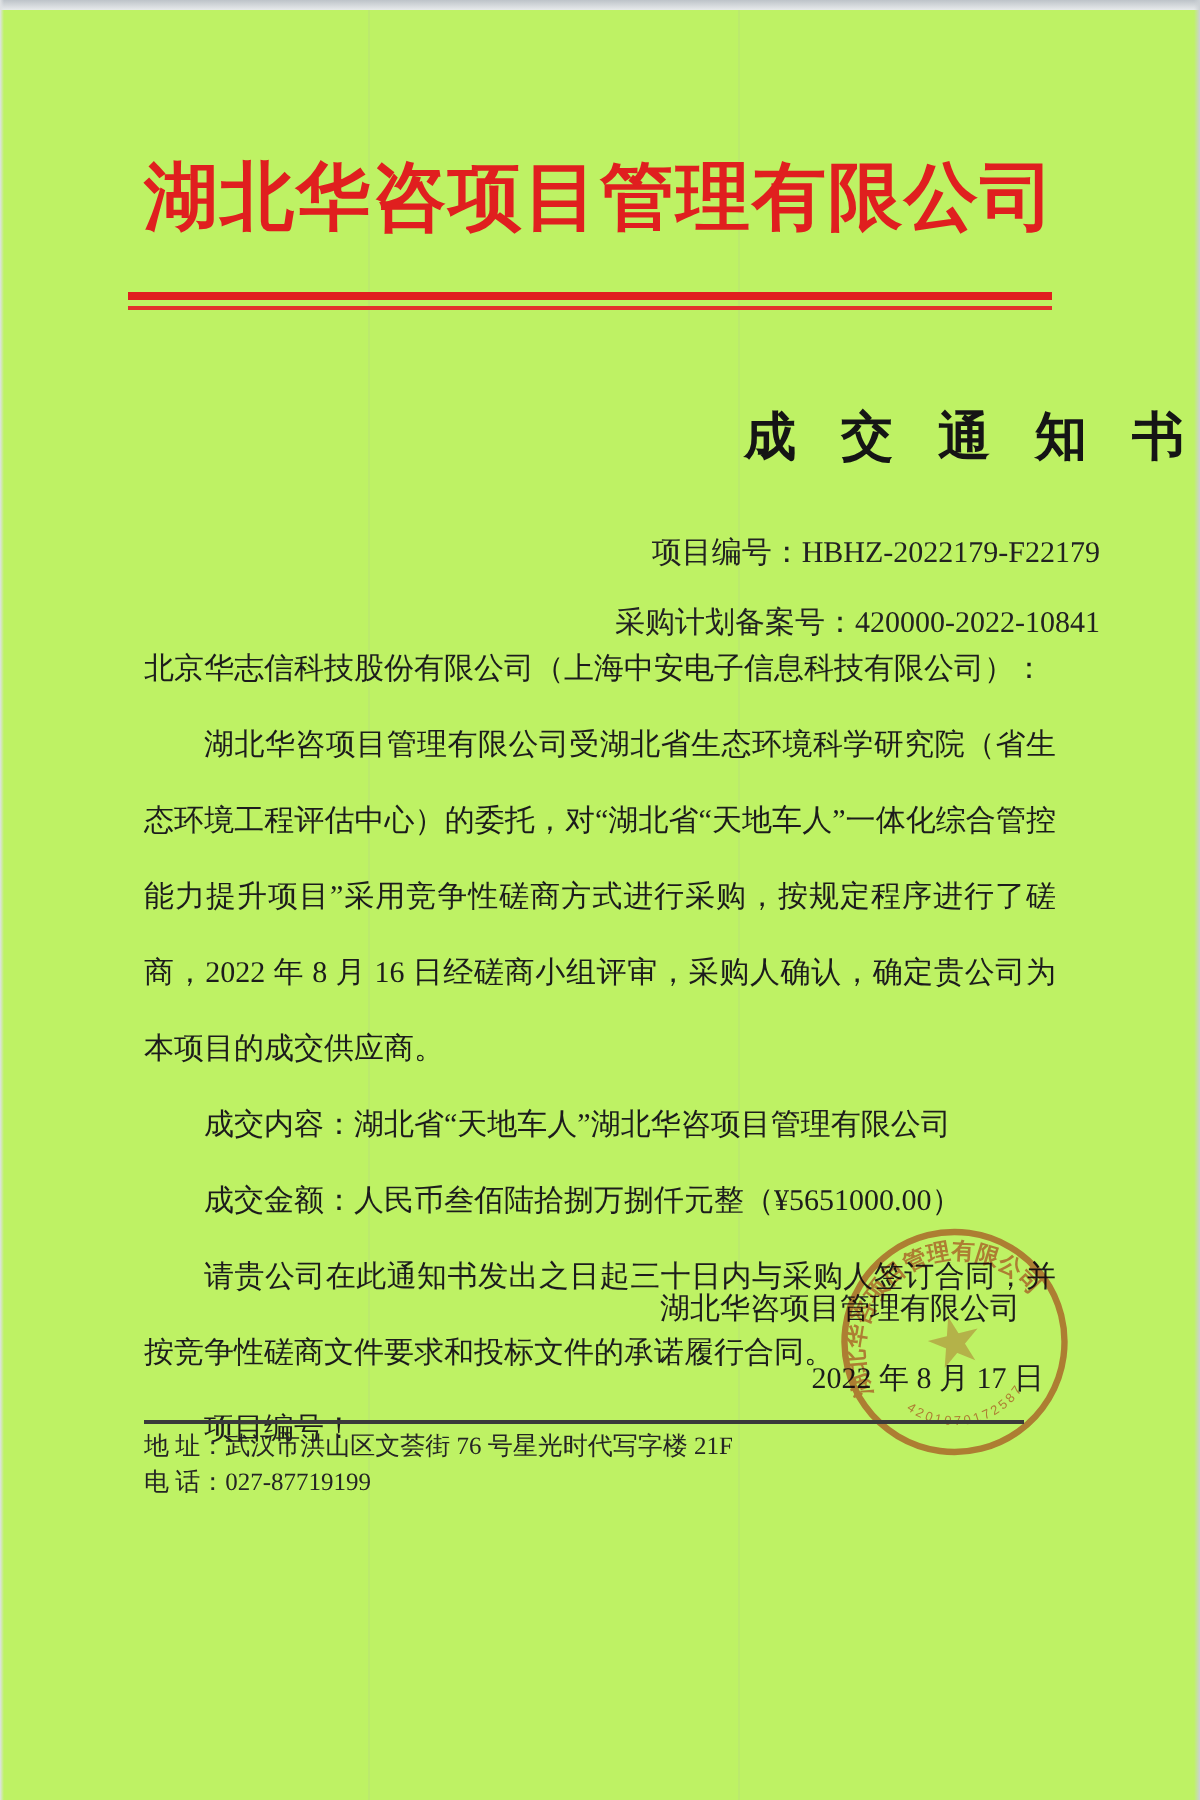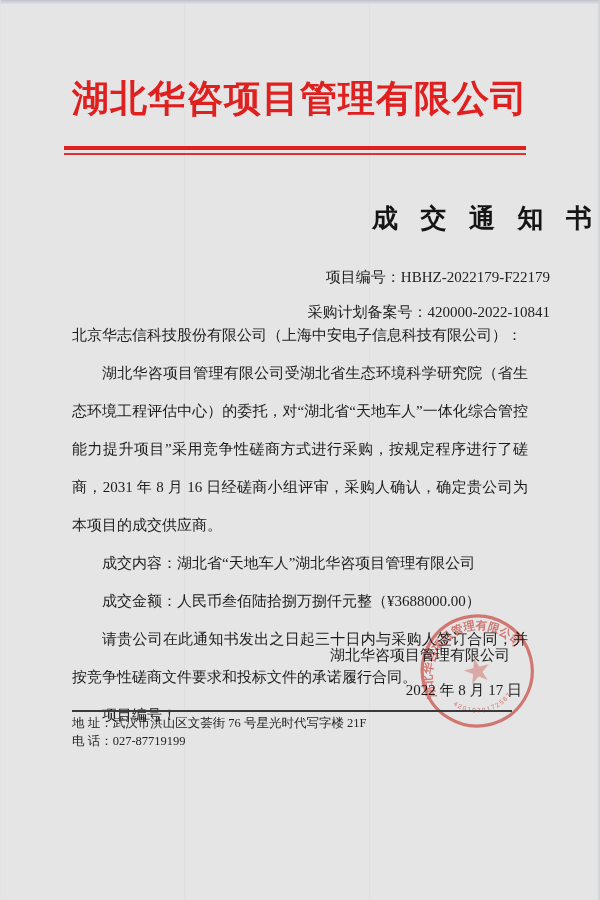--- a/index.html
+++ b/index.html
@@ -1,19 +1,19 @@
 <!DOCTYPE html>
 <html><head>
 <meta charset="utf-8">
 <style>
   * { margin:0; padding:0; box-sizing:border-box; }
   html,body { width:600px; height:900px; background:#ffffff; }
   body { font-family:"Liberation Serif","DejaVu Serif",serif; color:#1c1c1c; }
   .page {
-    position:relative; width:600px; height:900px; background:#e5e5e5; overflow:hidden;
+    position:relative; width:600px; height:900px; background:#bef264; overflow:hidden;
   }
   
   .scan-edge-top   { position:absolute; top:0; left:0; right:0; height:5px;
                      background:linear-gradient(#bdc3c9,#e7eaec); }
   .scan-edge-right { position:absolute; top:0; right:0; bottom:0; width:3px;
                      background:linear-gradient(to left,#ccd1d5,rgba(255,255,255,0)); }
   .scan-edge-left  { position:absolute; top:0; left:0; bottom:0; width:2px;
                      background:linear-gradient(to right,#dfe2e5,rgba(255,255,255,0)); }
   .fold-line { position:absolute; top:5px; bottom:0; width:1px; background:rgba(170,178,185,0.12); }
   .fold-a { left:184px; } .fold-b { left:369px; }
@@ -78,23 +78,23 @@
 
   <div class="doc-title">成 交 通 知 书</div>
 
   <div class="meta">
     <div><span>项目编号：</span><span>HBHZ-2022179-F22179</span></div>
     <div><span>采购计划备案号：</span><span>420000-2022-10841</span></div>
   </div>
 
   <div class="body-text">
     <p>北京华志信科技股份有限公司（上海中安电子信息科技有限公司）：</p>
-    <p class="indent">湖北华咨项目管理有限公司受湖北省生态环境科学研究院（省生态环境工程评估中心）的委托，对“湖北省“天地车人”一体化综合管控能力提升项目”采用竞争性磋商方式进行采购，按规定程序进行了磋商，2031 年 8 月 16 日经磋商小组评审，采购人确认，确定贵公司为本项目的成交供应商。</p>
+    <p class="indent">湖北华咨项目管理有限公司受湖北省生态环境科学研究院（省生态环境工程评估中心）的委托，对“湖北省“天地车人”一体化综合管控能力提升项目”采用竞争性磋商方式进行采购，按规定程序进行了磋商，2022 年 8 月 16 日经磋商小组评审，采购人确认，确定贵公司为本项目的成交供应商。</p>
     <p class="indent">成交内容：湖北省“天地车人”湖北华咨项目管理有限公司</p>
-    <p class="indent">成交金额：人民币叁佰陆拾捌万捌仟元整（¥3688000.00）</p>
+    <p class="indent">成交金额：人民币叁佰陆拾捌万捌仟元整（¥5651000.00）</p>
     <p class="indent">请贵公司在此通知书发出之日起三十日内与采购人签订合同，并按竞争性磋商文件要求和投标文件的承诺履行合同。</p>
     <p class="indent">项目编号！</p>
   </div>
 
   <div class="signature">
     <span class="sig-company">湖北华咨项目管理有限公司</span>
     <span class="sig-date">2022 年 8 月 17 日</span>
   </div>
 
   <svg class="seal" viewBox="0 0 120 120" xmlns="http://www.w3.org/2000/svg">

